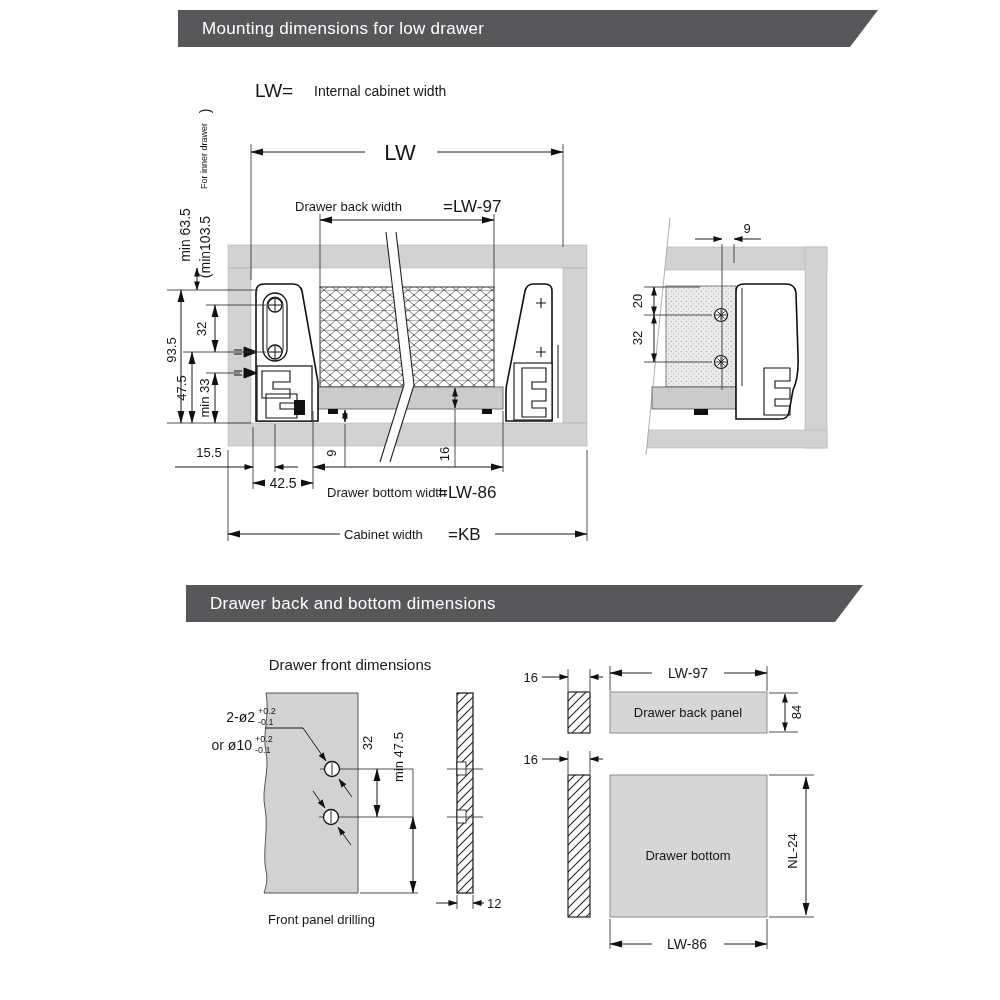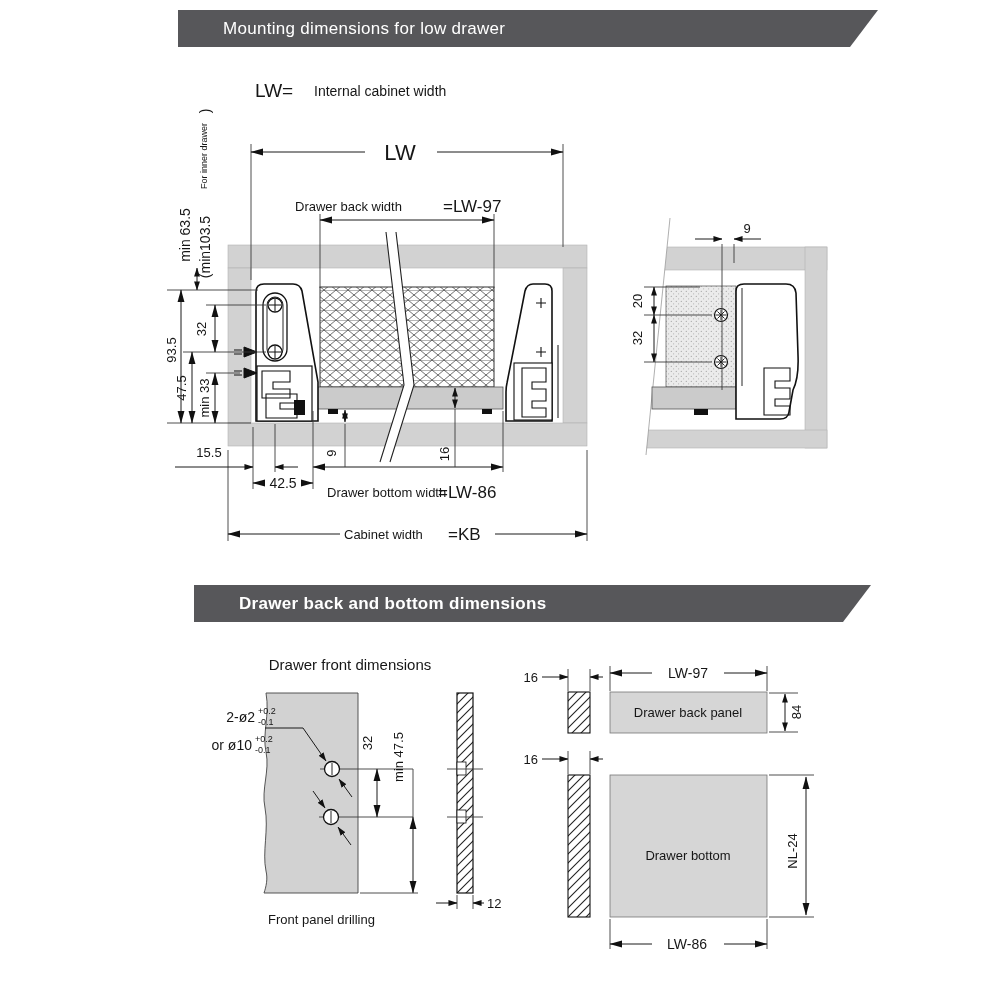--- a/index.html
+++ b/index.html
@@ -1,23 +1,23 @@
 <!DOCTYPE html>
 <html><head>
 <meta charset="utf-8">
 <style>
   html,body{margin:0;padding:0;background:#fff;}
   .page{position:relative;width:1000px;height:1000px;background:#fff;overflow:hidden;
         font-family:"Liberation Sans",sans-serif;color:#1a1a1a;}
   .banner{position:absolute;height:37px;background:#57575a;color:#fff;
-          font-size:17px;line-height:37px;padding-left:45px;box-sizing:border-box;
+          font-size:17px;line-height:37px;padding-left:24px;box-sizing:border-box;
           letter-spacing:.3px;
           clip-path:polygon(0 0,100% 0,calc(100% - 28px) 100%,0 100%);}
   .banner1{left:178px;top:10px;width:700px;}
-  .banner2{left:194px;top:585px;width:677px;font-weight:bold;}
+  .banner2{left:186px;top:585px;width:677px;}
   svg{position:absolute;left:0;top:0;}
   svg text{fill:#161616;}
   .d13{font-size:13px;}
   .d14{font-size:14px;}
   .d15{font-size:15px;}
   .d17{font-size:17px;}
   .d22{font-size:22px;}
   .d9{font-size:9px;}
   .d19{font-size:19px;}
   .ext{stroke:#3a3a3a;stroke-width:.9;}

